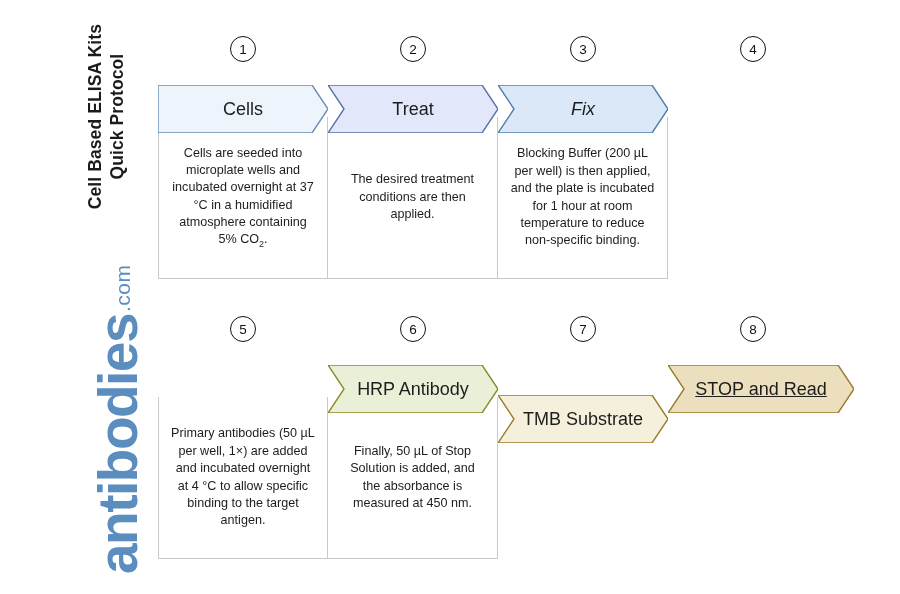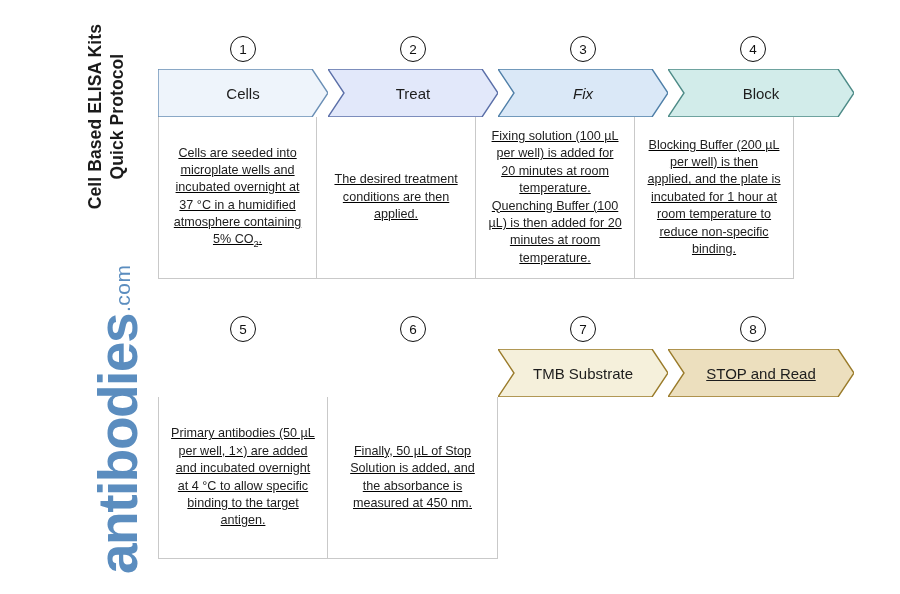--- a/index.html
+++ b/index.html
@@ -89,44 +89,43 @@
   }
 
   .chevrons{
     position:relative;
     height:48px;
     width:690px;
     margin-top:4px;
   }
   .chev{
     position:absolute;
-    top:0;
+    top:16px;
     height:48px;
     display:flex;
     align-items:center;
     justify-content:center;
     box-sizing:border-box;
-    font-size:15px;
+    font-size:18px;
     color:#1d1d1d;
   }
   .chev span{ position:relative; z-index:2; }
   .chev .shape{
     position:absolute;
     inset:0;
     z-index:1;
   }
   .chev .shape svg{ display:block; width:100%; height:100%; }
 
   .bodies{
     position:relative;
     width:636px;
     height:162px;
     margin-top:0px;
     display:flex;
-    text-decoration:underline;
   }
   .bodycell{
     width:170px;
     box-sizing:border-box;
     border:1px solid #c9c9c9;
     border-top:none;
     background:#fff;
     display:flex;
     align-items:center;
     justify-content:center;
@@ -186,53 +185,50 @@
         <span>Treat</span>
       </div>
       <div class="chev" style="left: 340px; width: 170px; z-index: 8; font-style: italic;">
         <div class="shape">
           <svg viewBox="0 0 170 48" preserveAspectRatio="none">
             <path d="M0,0 L154,0 L170,24 L154,48 L0,48 L16,24 Z" fill="#dae8f7" stroke="#4f7fa8" stroke-width="1.4" vector-effect="non-scaling-stroke"></path>
           </svg>
         </div>
         <span>Fix</span>
       </div>
-      <div class="chev" style="left: 510px; width: 186px; z-index: 7;">
-        <div class="shape">
-          <svg viewBox="0 0 186 48" preserveAspectRatio="none">
-            <path d="M0,0 L170,0 L186,24 L170,48 L0,48 L16,24 Z" fill="#d2ecea" stroke="#4d8b87" stroke-width="1.4" vector-effect="non-scaling-stroke"></path>
-          </svg>
-        </div>
-        <span>Block</span>
-      </div>
     </div>
     <div class="bodies">
       <div class="bodycell">
         <p>Cells are seeded into microplate wells and incubated overnight at 37 °C in a humidified atmosphere containing 5% CO<sub>2</sub>.</p>
       </div>
       <div class="bodycell">
         <p>The desired treatment conditions are then applied.</p>
-      </div>
-      <div class="bodycell">
-        <p>Fixing solution (100 µL per well) is added for 20 minutes at room temperature. Quenching Buffer (100 µL) is then added for 20 minutes at room temperature.</p>
       </div>
       <div class="bodycell">
         <p>Blocking Buffer (200 µL per well) is then applied, and the plate is incubated for 1 hour at room temperature to reduce non-specific binding.</p>
       </div>
     </div>
   </div>
 <div class="row row2">
     <div class="badges">
       <div class="badge" style="left: 72px;">5</div>
       <div class="badge" style="left: 242px;">6</div>
       <div class="badge" style="left: 412px;">7</div>
       <div class="badge" style="left: 582px;">8</div>
     </div>
     <div class="chevrons">
-      <div class="chev" style="left: 340px; width: 170px; z-index: 8;">
+      <div class="chev" style="left: 170px; width: 170px; z-index: 9;">
+        <div class="shape">
+          <svg viewBox="0 0 170 48" preserveAspectRatio="none">
+            <path d="M0,0 L154,0 L170,24 L154,48 L0,48 L16,24 Z" fill="#eaf0d8" stroke="#8a8a26" stroke-width="1.4" vector-effect="non-scaling-stroke"></path>
+          </svg>
+        </div>
+        <span>HRP Antibody</span>
+      </div>
+      <div class="chev" style="left: 340px; width: 170px; z-index: 8; margin-top: 30px;">
         <div class="shape">
           <svg viewBox="0 0 170 48" preserveAspectRatio="none">
             <path d="M0,0 L154,0 L170,24 L154,48 L0,48 L16,24 Z" fill="#f5f0db" stroke="#9a7b2a" stroke-width="1.4" vector-effect="non-scaling-stroke"></path>
           </svg>
         </div>
         <span>TMB Substrate</span>
       </div>
       <div class="chev" style="left: 510px; width: 186px; z-index: 7; text-decoration: underline;">
         <div class="shape">
           <svg viewBox="0 0 186 48" preserveAspectRatio="none">

